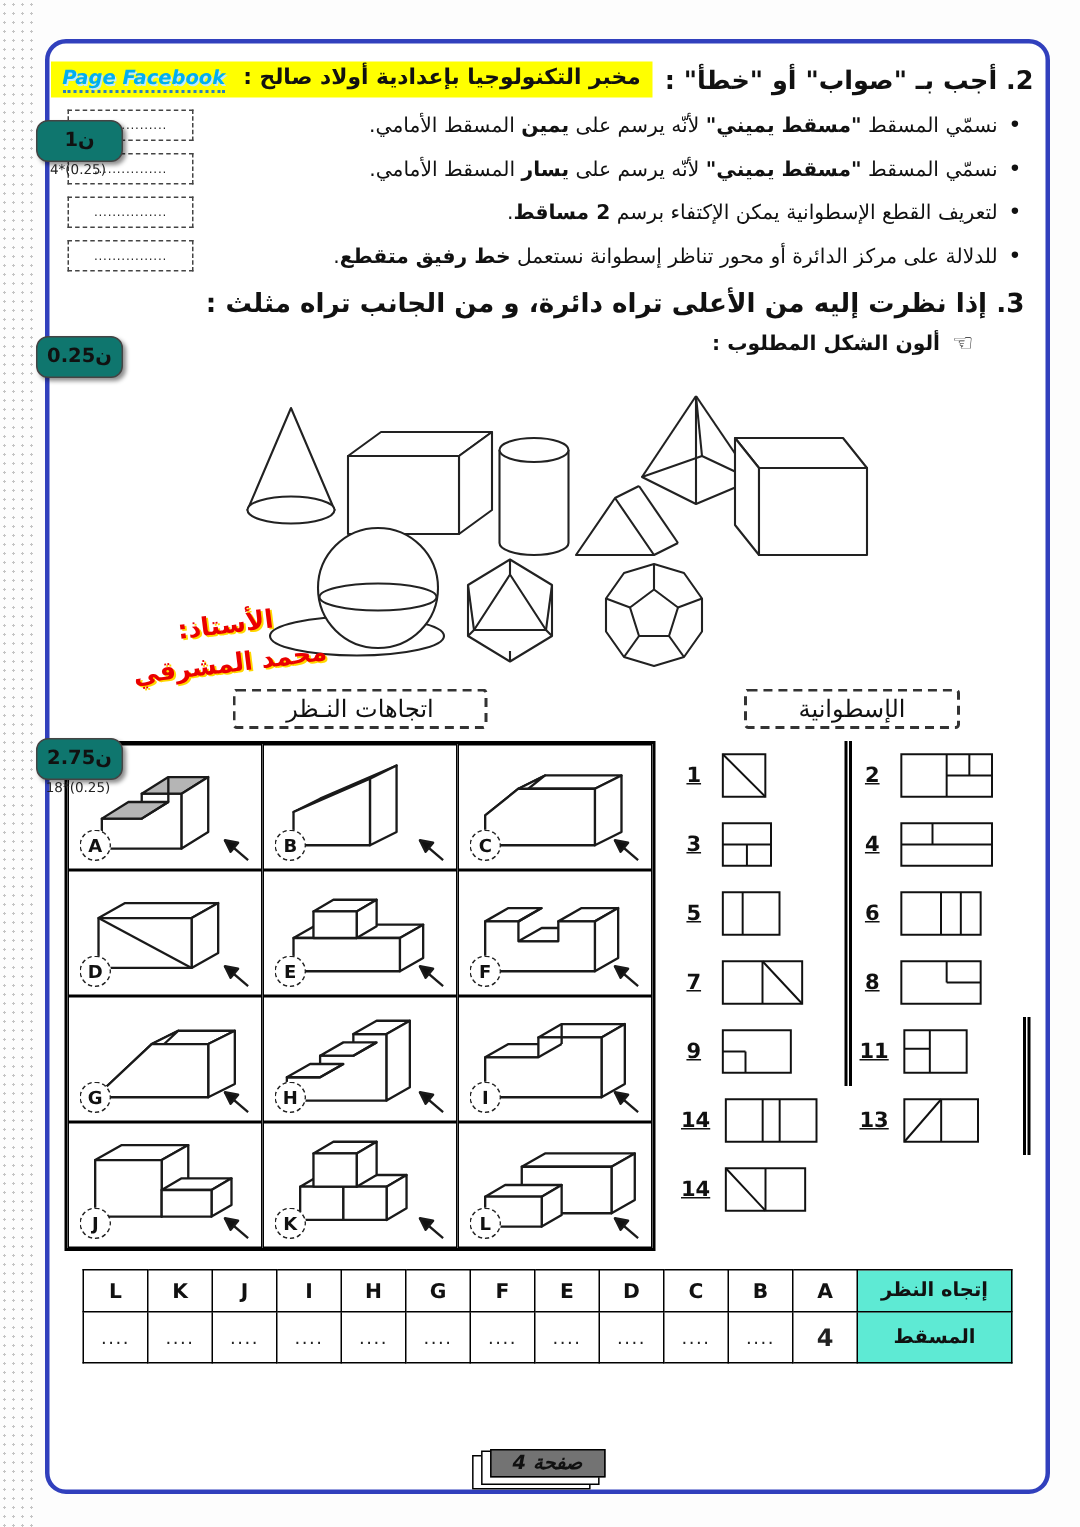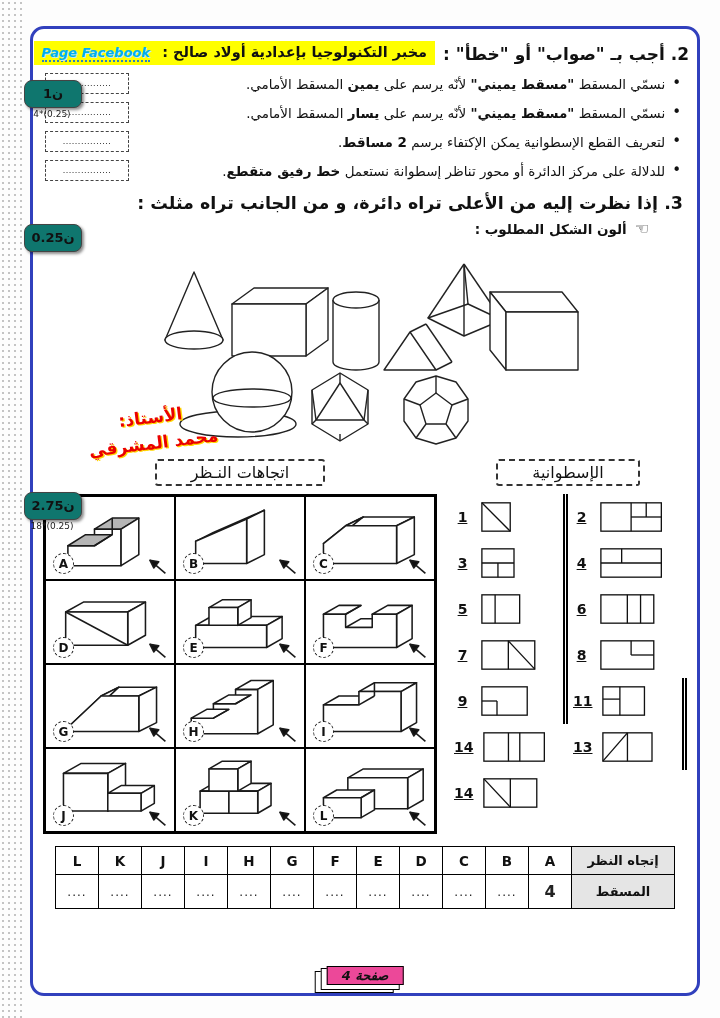--- a/index.html
+++ b/index.html
@@ -85,32 +85,32 @@
   .shape polygon,.shape path{stroke:#1a1a1a;stroke-width:1.4;fill:#fff;stroke-linejoin:round;}
   .shape line{stroke:#1a1a1a;stroke-width:1.4;}
   .badge{
     position:absolute;left:7px;bottom:5px;width:19px;height:19px;border:1.6px dashed #222;
     border-radius:50%;background:#fff;font-weight:bold;font-size:12px;
     display:flex;align-items:center;justify-content:center;
   }
   .answer-table{margin:12px auto 0;border-collapse:collapse;direction:ltr;background:#fff;}
   .answer-table th,.answer-table td{border:1.7px solid #000;text-align:center;}
   .letter-cell{width:40px;height:25px;font-size:13.5px;background:#fff;}
-  .label-cell{width:94px;background:#e5e5e5;font-size:13px;padding:0 4px;white-space:nowrap;}
+  .label-cell{width:94px;background:#5eead4;font-size:13px;padding:0 4px;white-space:nowrap;}
   .ans-cell{height:31px;font-size:12px;color:#222;letter-spacing:1px;}
   .ans-cell.filled{font-weight:bold;font-size:16px;letter-spacing:0;}
   .footer{position:absolute;bottom:8px;left:50%;transform:translateX(-50%);}
   .pagestack{position:relative;display:inline-block;}
   .pagestack::before,.pagestack::after{
     content:"";position:absolute;width:100%;height:100%;border:1.2px solid #000;
     background:#fff;top:3px;left:-6px;z-index:-1;
   }
   .pagestack::after{top:6px;left:-12px;z-index:-2;}
   .pageinner{
-    display:inline-block;border:1.2px solid #000;background:#ec4899;padding:1px 14px;
+    display:inline-block;border:1.2px solid #000;background:#737373;padding:1px 14px;
     font-size:13px;font-style:italic;font-weight:bold;direction:rtl;
   }
 </style>
 </head>
 <body>
 
 <div class="dots-strip"></div>
 
 <div class="score-box sb1">1ن</div>
 <div class="score-detail sd1">4*(0.25)</div>

